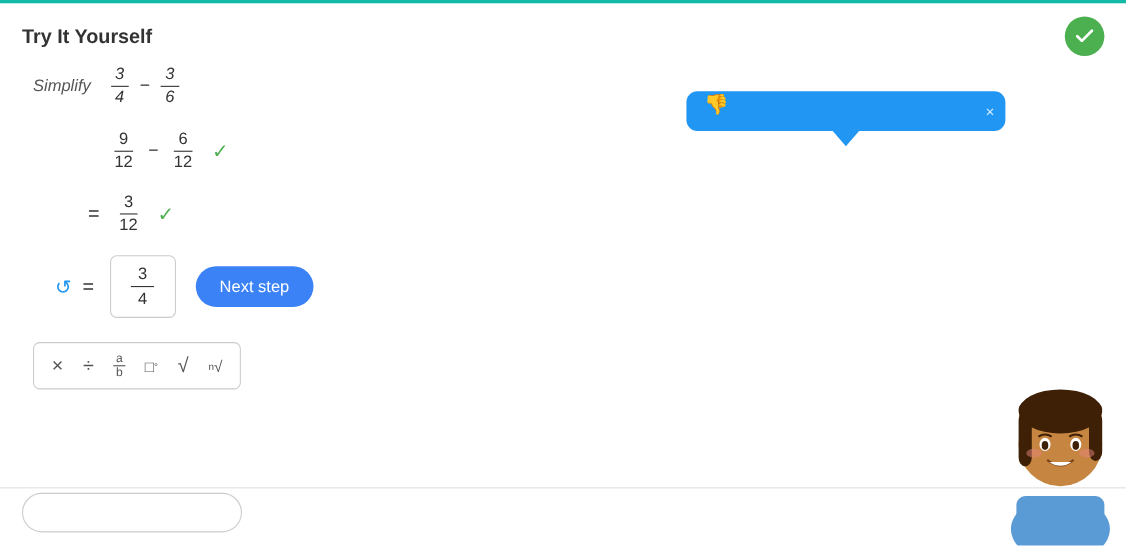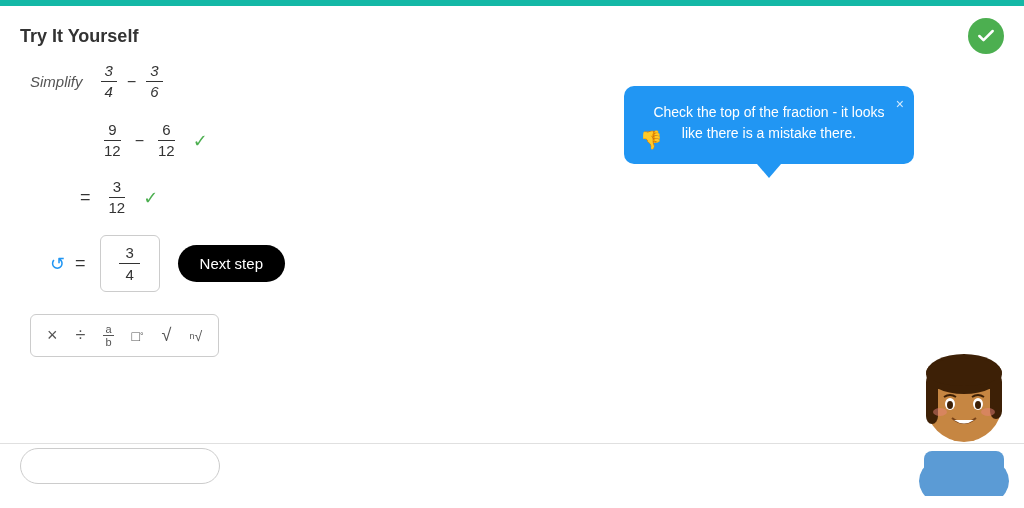--- a/index.html
+++ b/index.html
@@ -10,21 +10,21 @@
       height: 508px;
       overflow: hidden;
       position: relative;
     }
 
     .page-container {
       width: 1024px;
       height: 496px;
       background: #fff;
       position: relative;
-      border-top: 6px solid #14b8a6;
+      border-top: 3px solid #14b8a6;
     }
 
     
     .header {
       display: flex;
       justify-content: space-between;
       align-items: center;
       padding: 12px 20px 8px 20px;
     }
 
@@ -145,21 +145,21 @@
 
     .input-fraction-box .denominator {
       padding: 2px 6px 0 6px;
       text-align: center;
       font-size: 15px;
       color: #333;
     }
 
     
     .next-step-btn {
-      background: #000000;
+      background: #3b82f6;
       color: #fff;
       border: none;
       border-radius: 24px;
       padding: 10px 22px;
       font-size: 15px;
       cursor: pointer;
       margin-left: 18px;
       font-weight: 500;
     }
 
@@ -346,21 +346,20 @@
       </span>
       <span class="toolbar-item" style="font-size:14px;">□<sup style="font-size:9px;">°</sup></span>
       <span class="toolbar-item">√</span>
       <span class="toolbar-item" style="font-size:14px;"><sup style="font-size:9px;">n</sup>√</span>
     </div>
 
   </div>
 
   <div class="tooltip-bubble">
     <span class="tooltip-close">×</span>
-    <span>Check the top of the fraction - it looks like there is a mistake there.</span>
     <span class="tooltip-thumb">👎</span>
   </div>
 
   <div class="bottom-divider"></div>
 
   <div class="bottom-btn"></div>
 
   <div class="avatar-container">
     <svg width="120" height="200" viewBox="0 0 120 200" style="position:absolute;bottom:0;right:0;">
 

